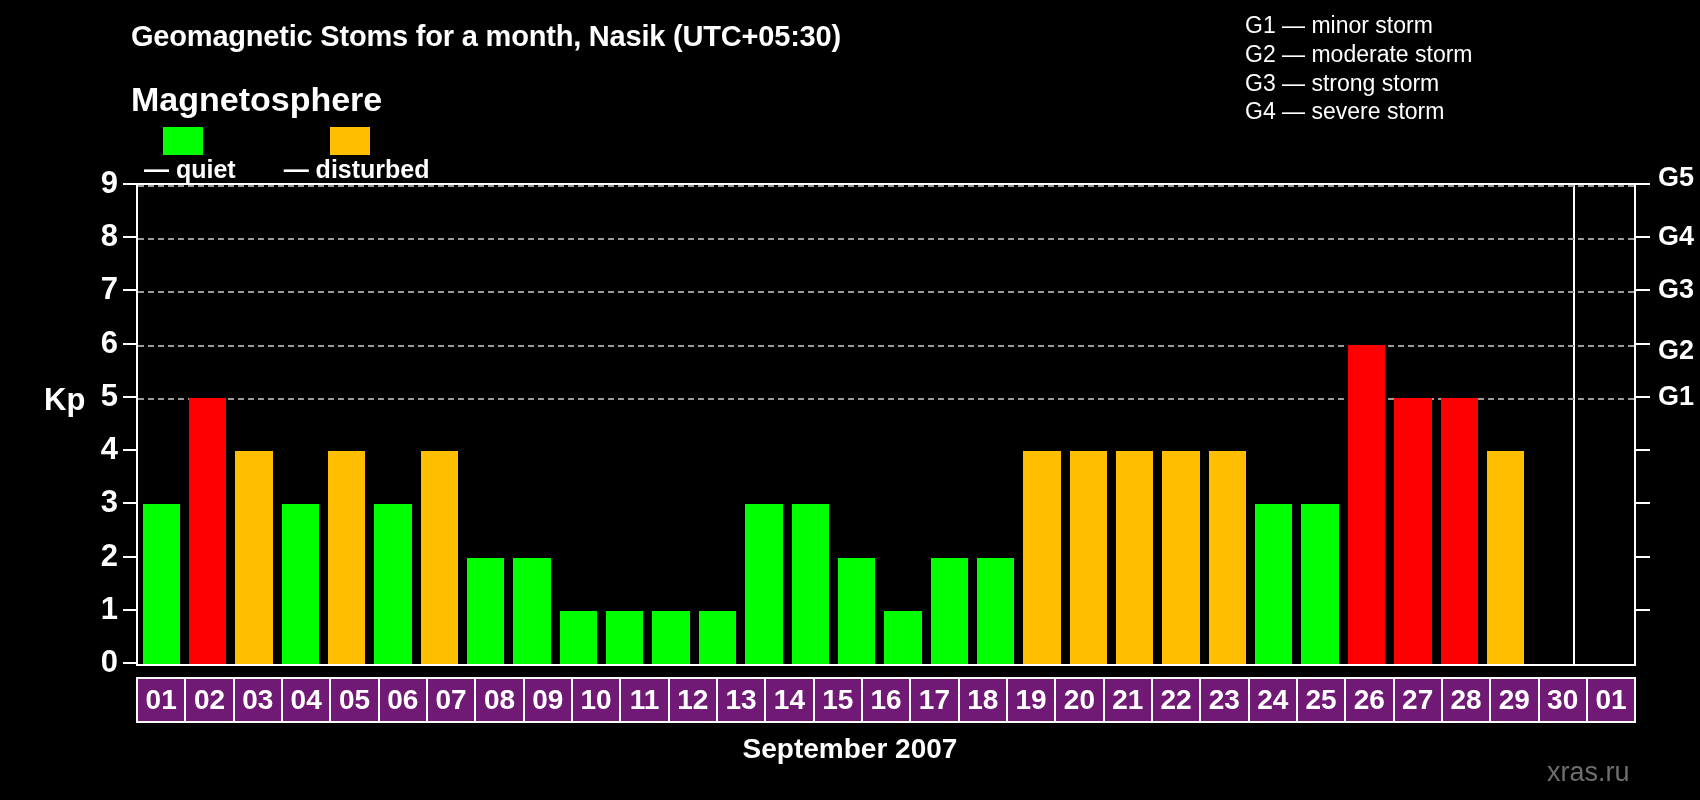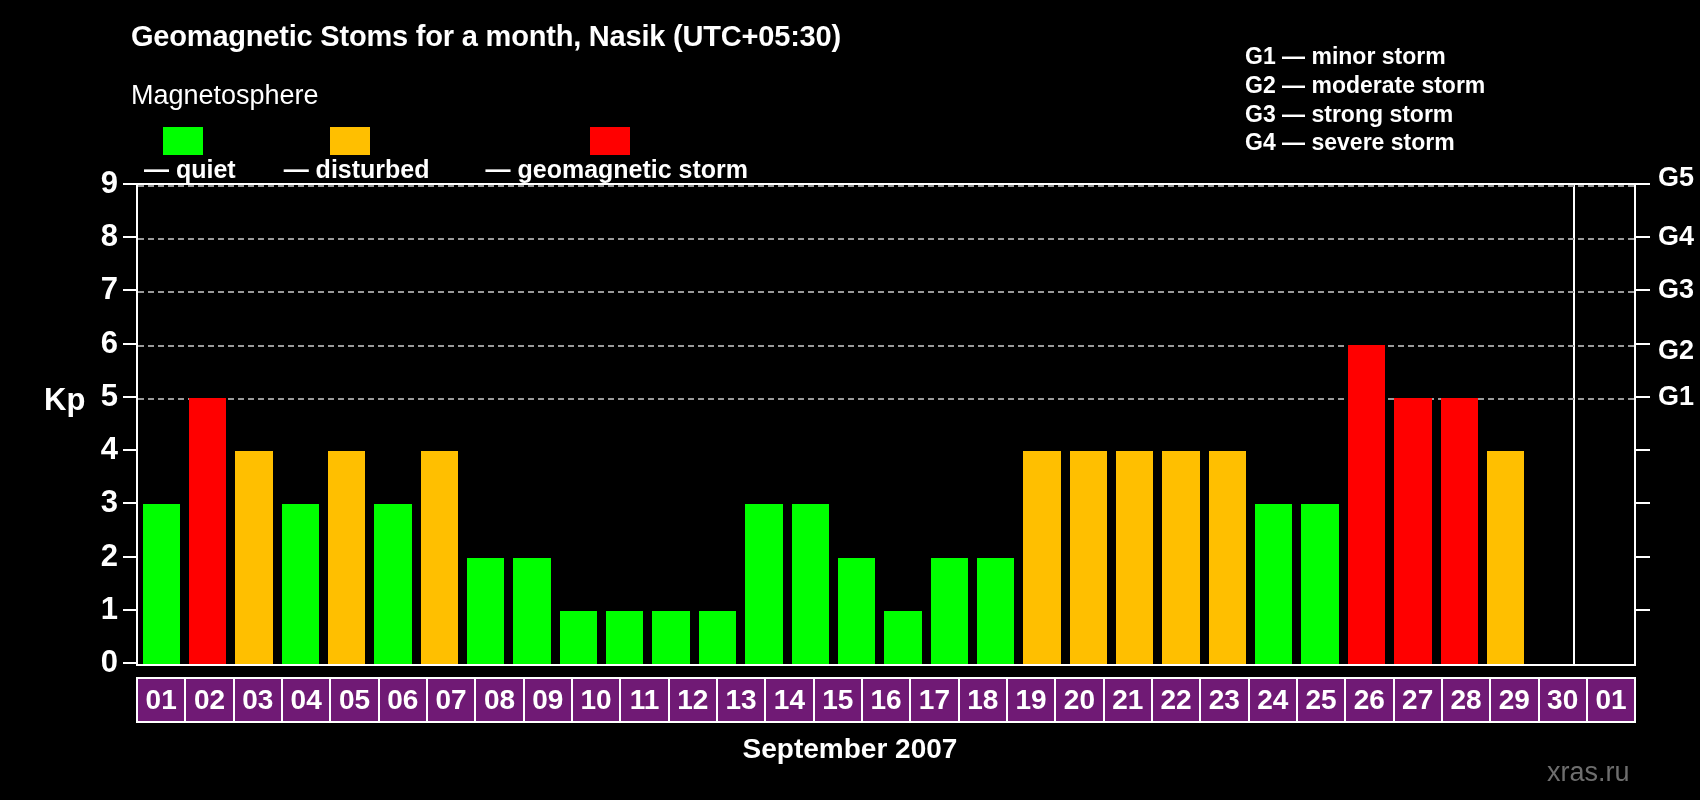--- a/index.html
+++ b/index.html
@@ -3,32 +3,32 @@
 <meta charset="utf-8">
 <style>
   html,body{margin:0;padding:0;background:#000;}
   body{width:1700px;height:800px;overflow:hidden;
        font-family:"Liberation Sans",sans-serif;color:#fff;}
   .root{position:relative;width:1700px;height:584px;background:#000;}
 
   
   .title{position:absolute;left:131px;top:20px;font-size:29px;font-weight:bold;
          letter-spacing:-.2px;white-space:nowrap;}
-  .mag-title{position:absolute;left:131px;top:80px;font-size:27px;font-weight:normal;}
+  .mag-title{position:absolute;left:131px;top:80px;font-size:34px;font-weight:bold;}
 
   .legend{position:absolute;left:131px;top:127px;display:flex;align-items:center;gap:0;}
   .lg-item{display:flex;align-items:center;flex-direction:column;}
   .lg-sw{width:40px;height:28px;display:inline-block;}
   .lg-tx{font-size:25px;font-weight:bold;margin-left:13px;white-space:nowrap;}
   .lg-gap1{width:35px;}
   .lg-gap2{width:43px;}
 
   
-  .gkey{position:absolute;left:1245px;top:11px;font-size:23px;font-weight:bold;
-        line-height:28.8px;margin-top:31px;}
+  .gkey{position:absolute;left:1245px;top:11px;font-size:23px;font-weight:normal;
+        line-height:28.8px;}
   .gkey div{white-space:nowrap;}
 
   
   .plot-outer{position:absolute;left:136px;top:183px;width:1500px;height:483px;
               border:2px solid #fff;box-sizing:border-box;}
   .plot{position:absolute;left:0;top:0;width:1437px;height:479px;
         border-right:2px solid #fff;box-sizing:border-box;}
   .grid-line{position:absolute;left:0;right:-61px;height:0;
              border-top:2px dashed #9a9a9a;}
 
@@ -72,24 +72,20 @@
     <div class="lg-item">
       <span class="lg-sw" style="background:#00FF00"></span>
       <span class="lg-tx">— quiet</span>
     </div>
     <div class="lg-gap1"></div>
     <div class="lg-item">
       <span class="lg-sw" style="background:#FFBF00"></span>
       <span class="lg-tx">— disturbed</span>
     </div>
     <div class="lg-gap2"></div>
-    <div class="lg-item">
-      <span class="lg-sw" style="background:#FF0000"></span>
-      <span class="lg-tx">— geomagnetic storm</span>
-    </div>
   </div>
 
   <div class="gkey">
     <div>G1 — minor storm</div>
     <div>G2 — moderate storm</div>
     <div>G3 — strong storm</div>
     <div>G4 — severe storm</div>
   </div>
 
   <div class="kp-label">Kp</div>

